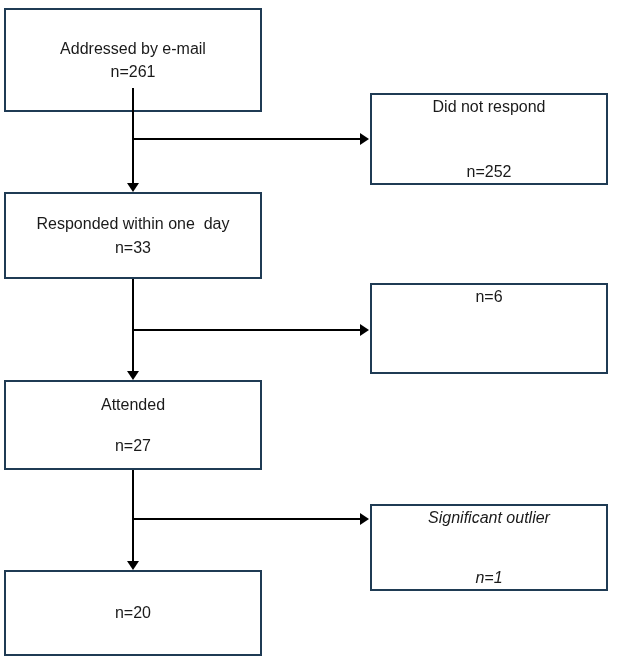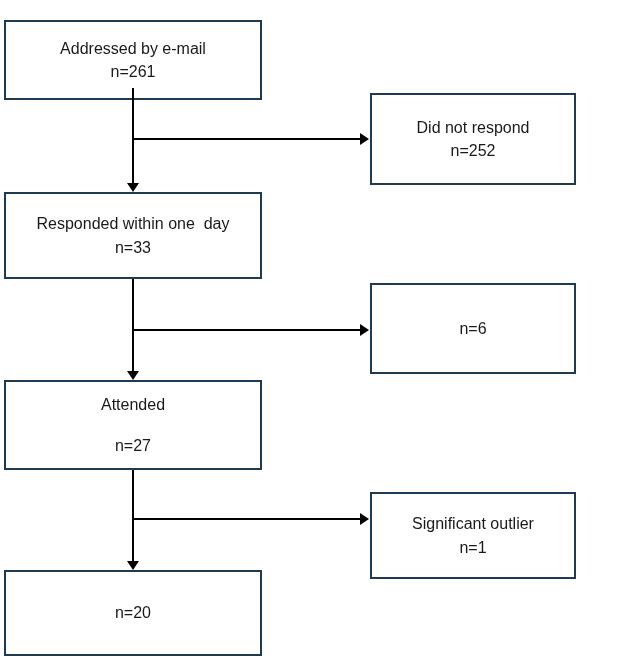--- a/index.html
+++ b/index.html
@@ -26,29 +26,29 @@
     flex-direction:column;
     align-items:center;
     justify-content:center;
     text-align:center;
     font-size:16px;
     line-height:1.45;
   }
   .flow-box .label{white-space:pre-wrap;}
   
   .col-left{left:4px;width:258px;}
-  .box-addressed{top:20px;height:80px;}
+  .box-addressed{top:8px;height:104px;}
   .box-responded{top:192px;height:87px;}
   .box-attended{top:380px;height:90px;gap:17px;}
   .box-included{top:570px;height:86px;}
   
-  .col-right{left:370px;width:206px;}
+  .col-right{left:370px;width:238px;justify-content:space-between;}
   .box-no-respond{top:93px;height:92px;}
   .box-no-attend{top:283px;height:91px;}
-  .box-outlier{top:492px;height:87px;}
+  .box-outlier{top:504px;height:87px;font-style:italic;}
   
   .vline{position:absolute;left:132px;width:2px;background:var(--arrow);}
   .v1{top:88px;height:97px;}
   .v2{top:279px;height:92px;}
   .v3{top:470px;height:91px;}
   .hline{position:absolute;left:133px;width:228px;height:2px;background:var(--arrow);}
   .h1{top:138px;}
   .h2{top:329px;}
   .h3{top:518px;}
   .arrow-down{

